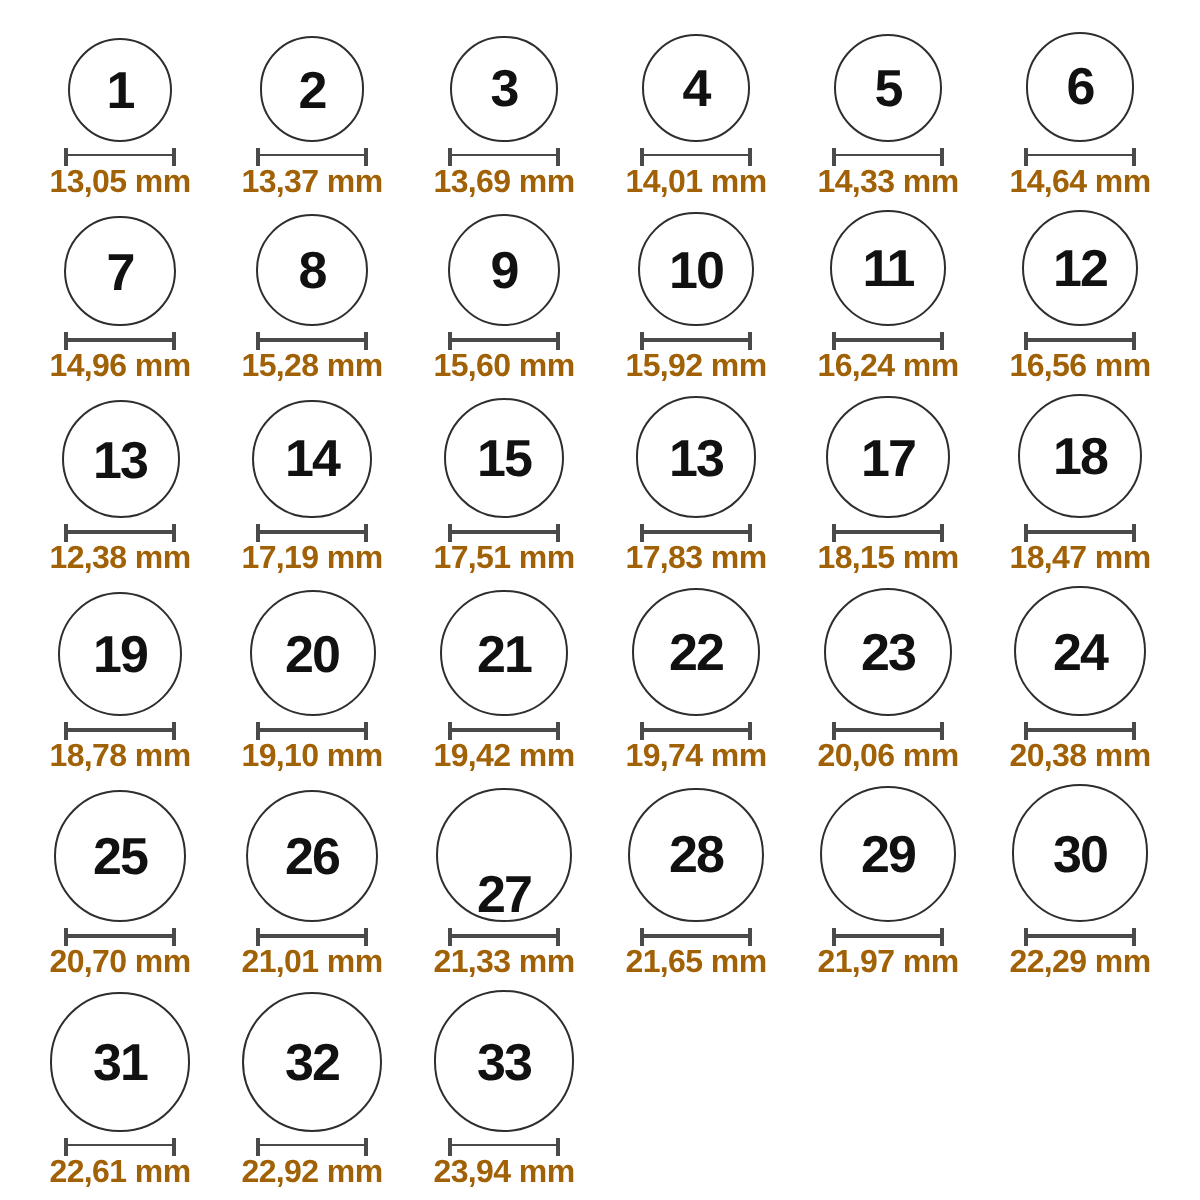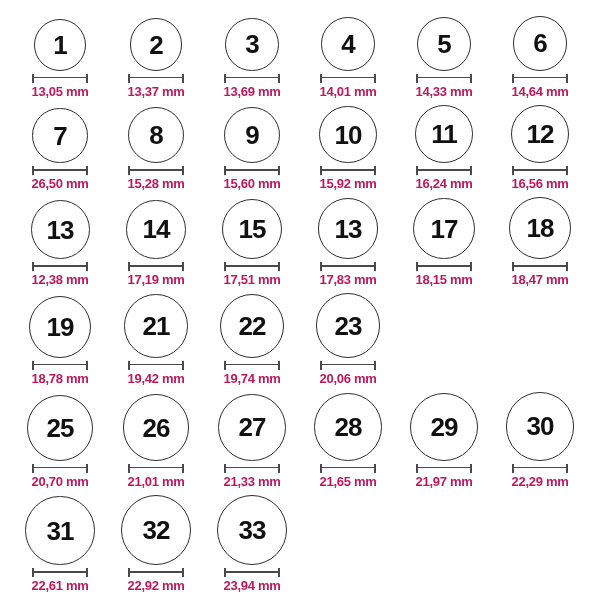--- a/index.html
+++ b/index.html
@@ -56,23 +56,23 @@
   .measure .mline {
     position: absolute;
     left: 0;
     right: 0;
     top: 3px;
     height: 1.5px;
     background: #4a4a4a;
   }
   .label {
     font-weight: 700;
-    font-size: 13px;
+    font-size: 16px;
     letter-spacing: -0.3px;
-    color: #be185d;
+    color: #a16207;
     font-stretch: condensed;
     line-height: 15px;
     white-space: nowrap;
   }
 </style>
 </head>
 <body>
 
 <div class="chart" id="chart">
     <div class="row">
@@ -137,21 +137,21 @@
   </div>
 </div>
     <div class="row">
   <div class="cell">
     <div class="circle" style="width: 55.5px; height: 55.5px;">
       <span class="num">7</span>
     </div>
     <div class="measure">
       <span class="mline"></span>
     </div>
-    <div class="label">26,50 mm</div>
+    <div class="label">14,96 mm</div>
   </div>
 
   <div class="cell">
     <div class="circle" style="width: 56.1px; height: 56.1px;">
       <span class="num">8</span>
     </div>
     <div class="measure">
       <span class="mline"></span>
     </div>
     <div class="label">15,28 mm</div>
@@ -262,20 +262,29 @@
   <div class="cell">
     <div class="circle" style="width: 62.4px; height: 62.4px;">
       <span class="num">19</span>
     </div>
     <div class="measure">
       <span class="mline"></span>
     </div>
     <div class="label">18,78 mm</div>
   </div>
 
+  <div class="cell">
+    <div class="circle" style="width: 63px; height: 63px;">
+      <span class="num">20</span>
+    </div>
+    <div class="measure">
+      <span class="mline"></span>
+    </div>
+    <div class="label">19,10 mm</div>
+  </div>
 
   <div class="cell">
     <div class="circle" style="width: 63.6px; height: 63.6px;">
       <span class="num">21</span>
     </div>
     <div class="measure">
       <span class="mline"></span>
     </div>
     <div class="label">19,42 mm</div>
   </div>
@@ -293,20 +302,29 @@
   <div class="cell">
     <div class="circle" style="width: 64.8px; height: 64.8px;">
       <span class="num">23</span>
     </div>
     <div class="measure">
       <span class="mline"></span>
     </div>
     <div class="label">20,06 mm</div>
   </div>
 
+  <div class="cell">
+    <div class="circle" style="width: 65.3px; height: 65.3px;">
+      <span class="num">24</span>
+    </div>
+    <div class="measure">
+      <span class="mline"></span>
+    </div>
+    <div class="label">20,38 mm</div>
+  </div>
 </div>
     <div class="row">
   <div class="cell">
     <div class="circle" style="width: 65.9px; height: 65.9px;">
       <span class="num">25</span>
     </div>
     <div class="measure">
       <span class="mline"></span>
     </div>
     <div class="label">20,70 mm</div>
@@ -316,21 +334,21 @@
     <div class="circle" style="width: 66.5px; height: 66.5px;">
       <span class="num">26</span>
     </div>
     <div class="measure">
       <span class="mline"></span>
     </div>
     <div class="label">21,01 mm</div>
   </div>
 
   <div class="cell">
-    <div class="circle" style="width: 67.1px; height: 67.1px;">
+    <div class="circle" style="width: 67.1px; height: 67.1px; align-items: flex-end;">
       <span class="num">27</span>
     </div>
     <div class="measure">
       <span class="mline"></span>
     </div>
     <div class="label">21,33 mm</div>
   </div>
 
   <div class="cell">
     <div class="circle" style="width: 67.7px; height: 67.7px;">

